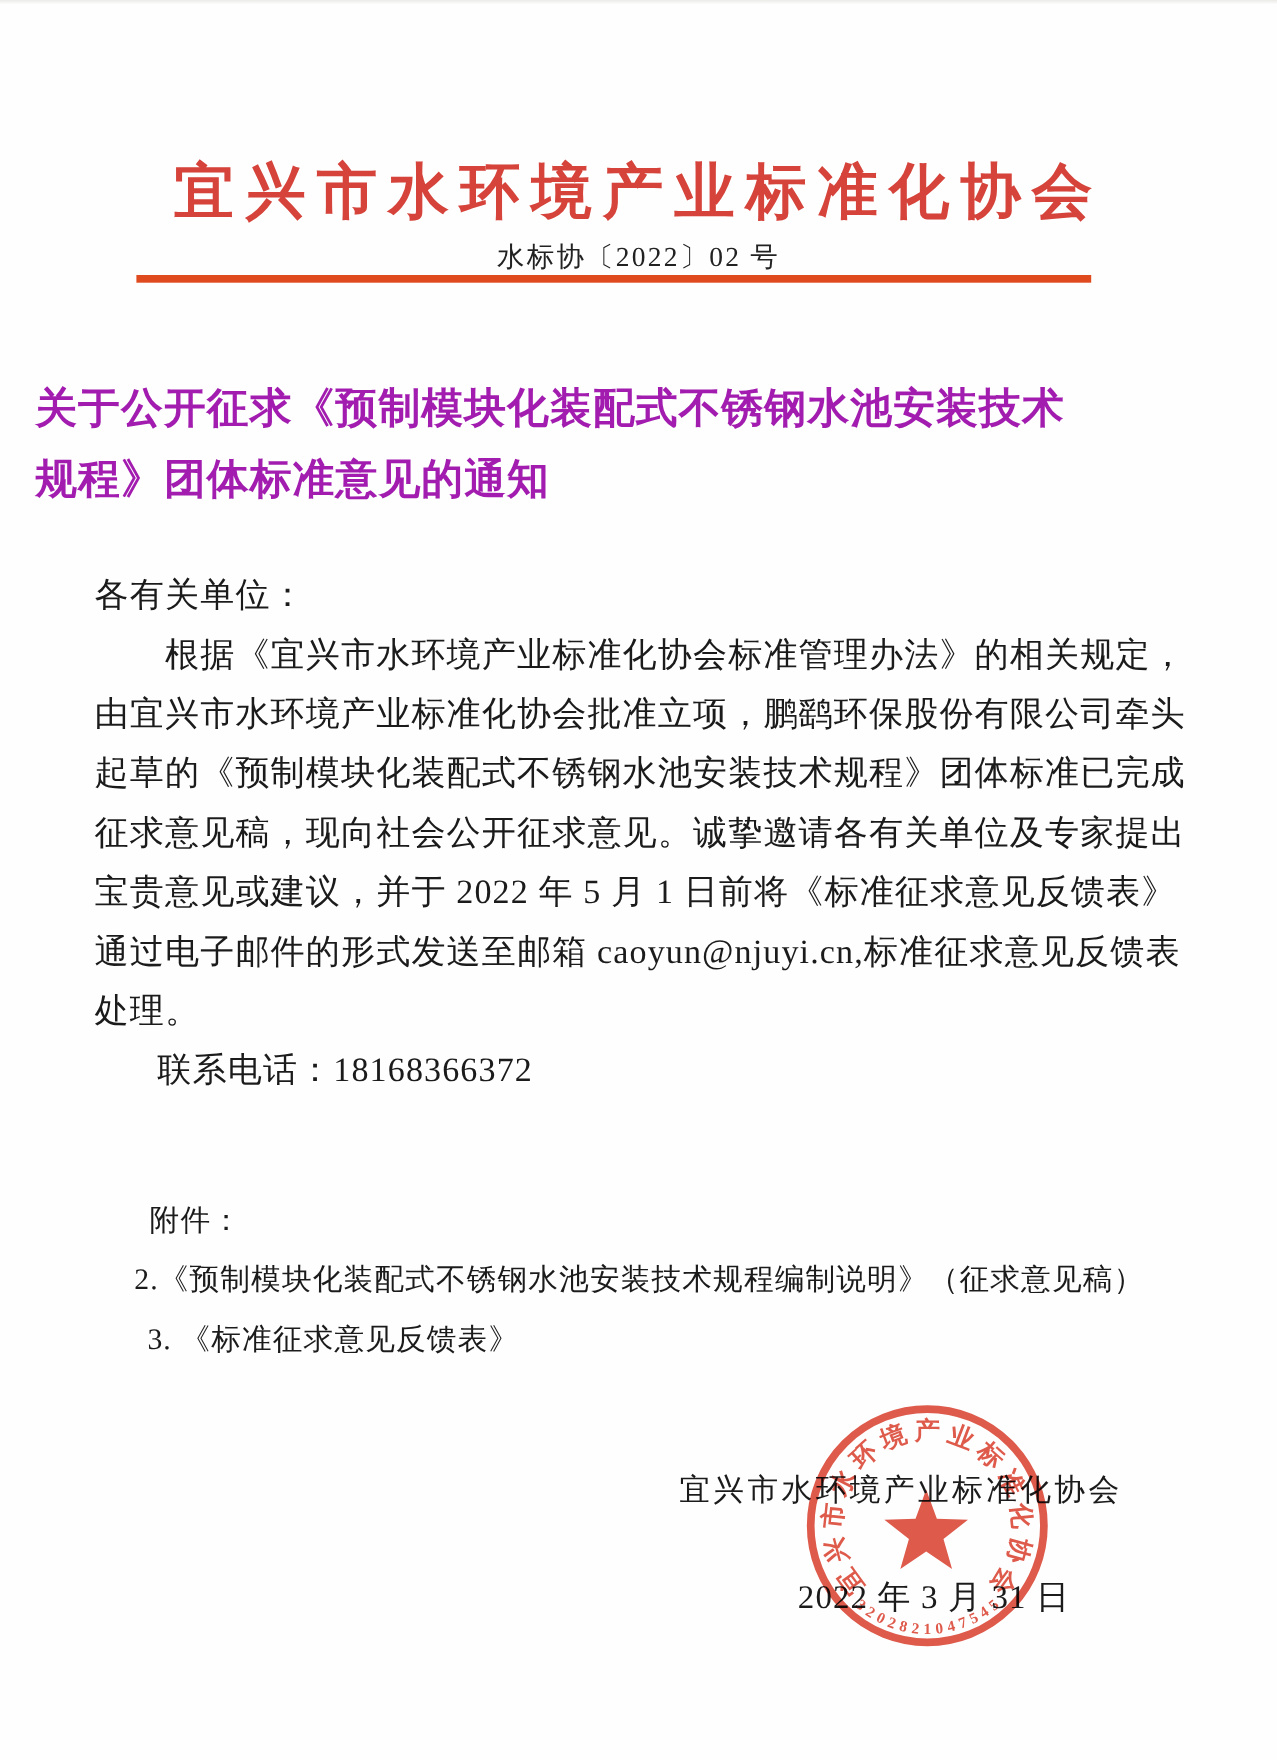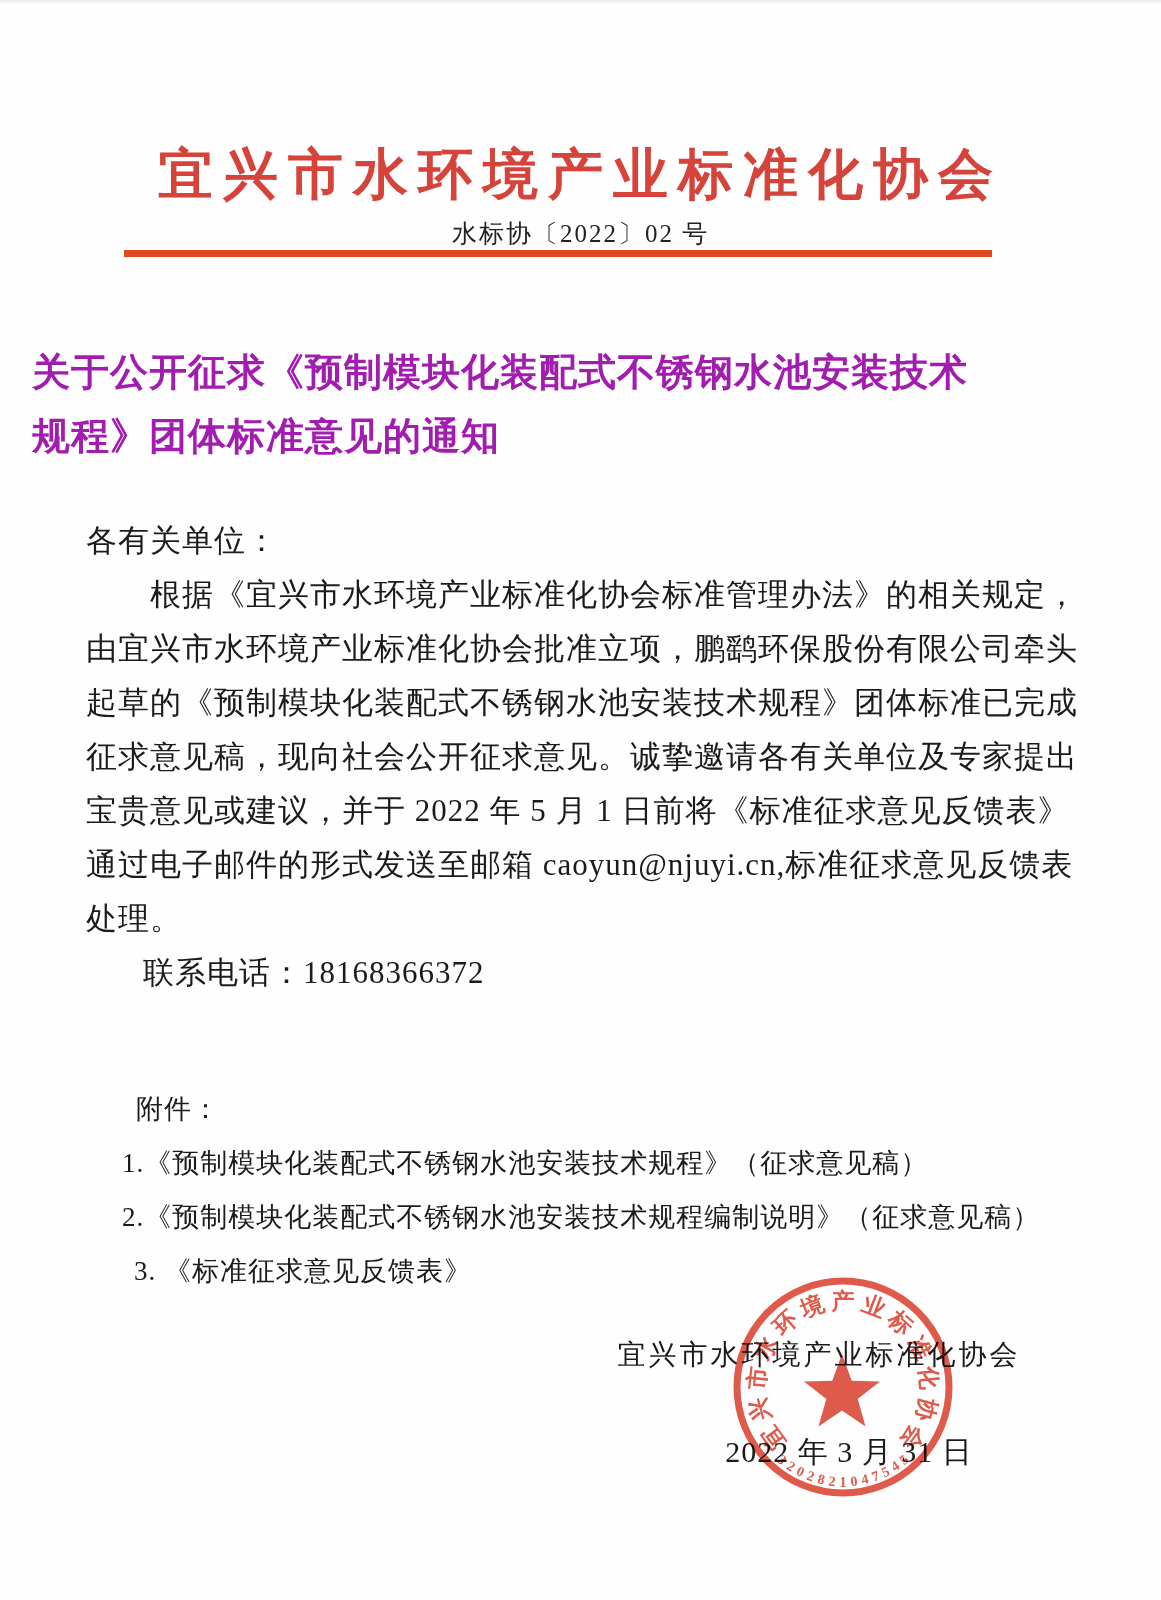--- a/index.html
+++ b/index.html
@@ -110,21 +110,20 @@
     <div class="body-line">起草的《预制模块化装配式不锈钢水池安装技术规程》团体标准已完成</div>
     <div class="body-line">征求意见稿，现向社会公开征求意见。诚挚邀请各有关单位及专家提出</div>
     <div class="body-line">宝贵意见或建议，并于 2022 年 5 月 1 日前将《标准征求意见反馈表》</div>
     <div class="body-line">通过电子邮件的形式发送至邮箱 caoyun@njuyi.cn,标准征求意见反馈表</div>
     <div class="body-line">处理。</div>
     <div class="body-line contact-indent">联系电话：18168366372</div>
   </div>
 
   <div class="attachments-block">
     <div class="att-label">附件：</div>
-    <div class="att-item">1.《预制模块化装配式不锈钢水池安装技术规程》（征求意见稿）</div>
     <div class="att-item">2.《预制模块化装配式不锈钢水池安装技术规程编制说明》（征求意见稿）</div>
     <div class="att-item att-item-3">3. 《标准征求意见反馈表》</div>
   </div>
 
   <div class="sig-org">宜兴市水环境产业标准化协会</div>
   <div class="sig-date">2022 年 3 月 31 日</div>
 
   <div class="stamp">
     <svg viewBox="0 0 230 230" xmlns="http://www.w3.org/2000/svg">
       <circle cx="115" cy="115" r="106" fill="none" stroke="#d93a28" stroke-width="7"></circle>

